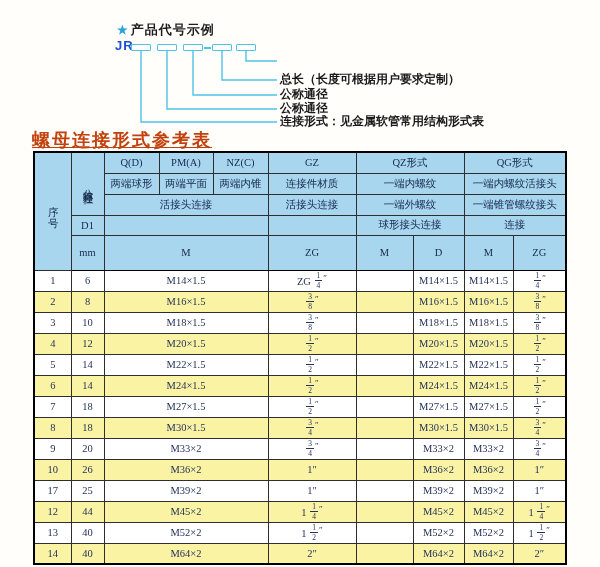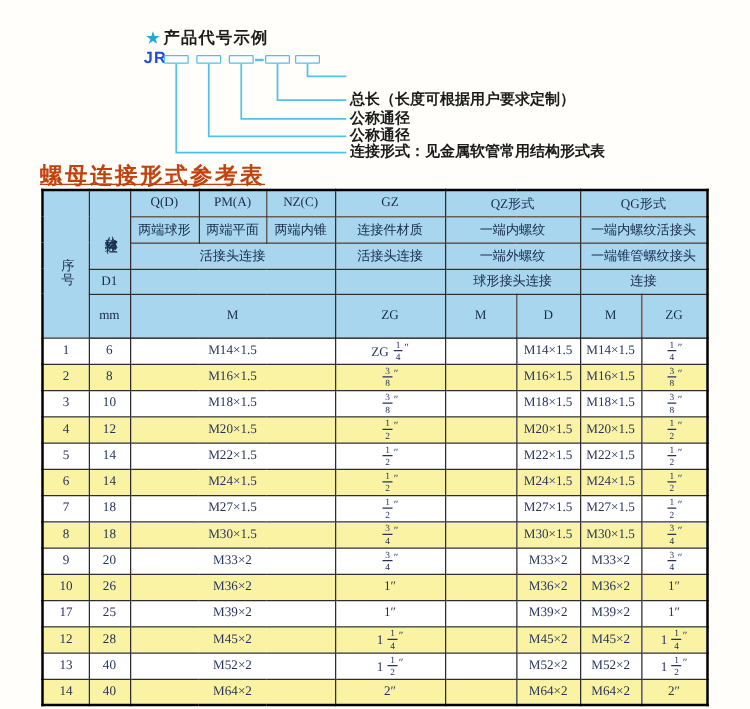--- a/index.html
+++ b/index.html
@@ -237,21 +237,21 @@
           <td>25</td>
           <td colspan="3">M39×2</td>
           <td>1″</td>
           <td></td>
           <td>M39×2</td>
           <td>M39×2</td>
           <td>1″</td>
         </tr>
         <tr class="alt">
           <td>12</td>
-          <td>28</td>
+          <td>44</td>
           <td colspan="3">M45×2</td>
           <td>1&nbsp;<span class="frac"><span class="fn">1</span><span class="fd">4</span></span><span class="aft">″</span></td>
           <td></td>
           <td>M45×2</td>
           <td>M45×2</td>
           <td>1&nbsp;<span class="frac"><span class="fn">1</span><span class="fd">4</span></span><span class="aft">″</span></td>
         </tr>
         <tr>
           <td>13</td>
           <td>40</td>

